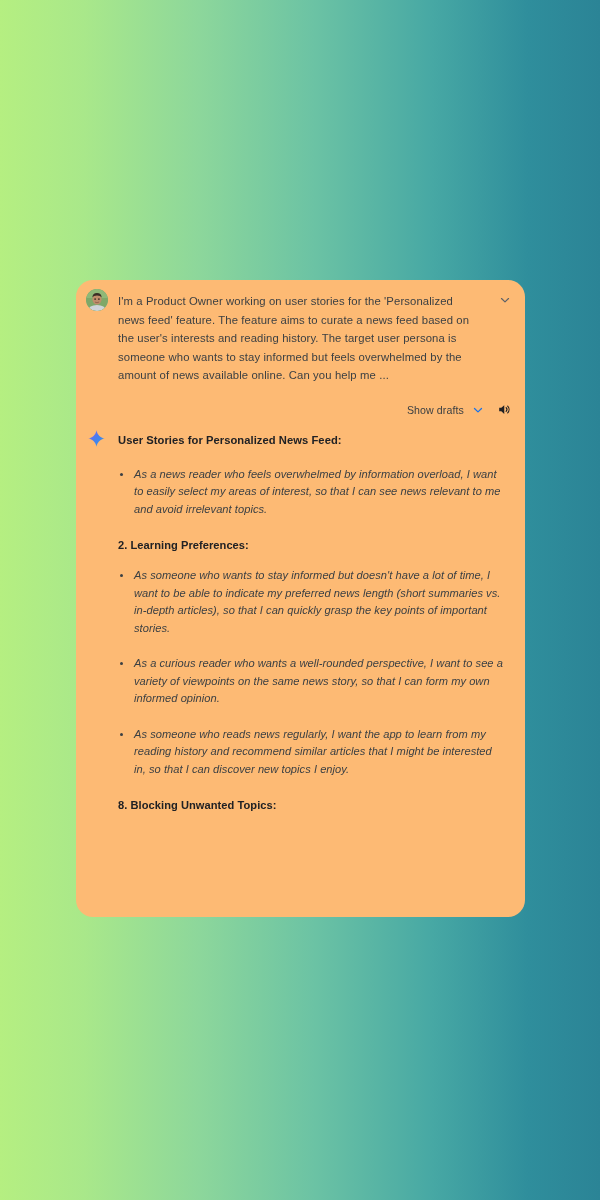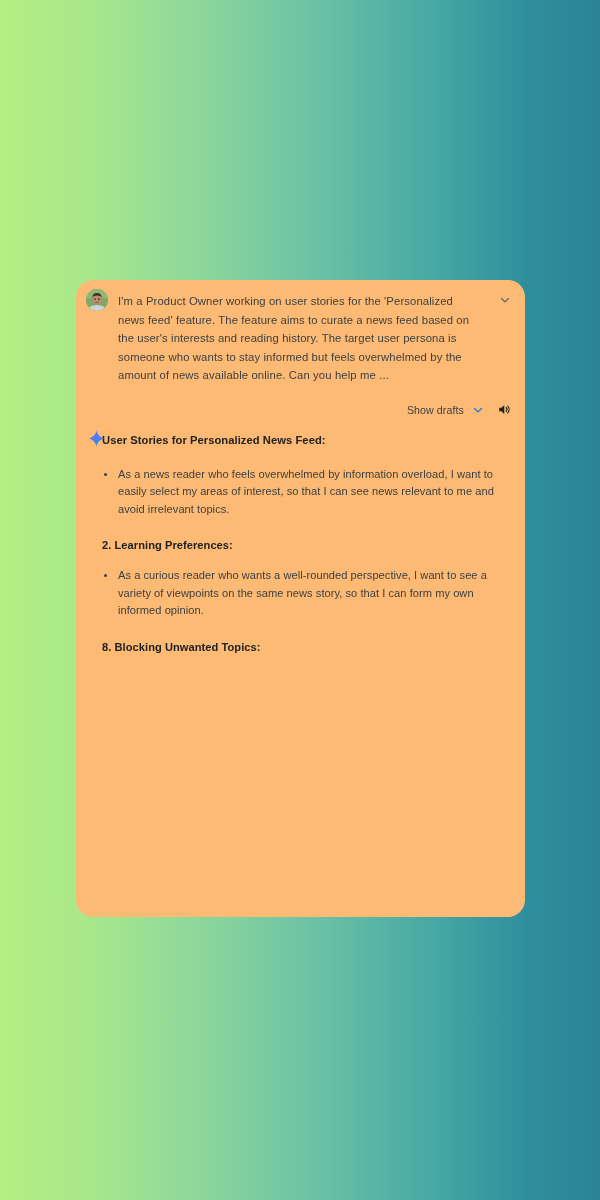--- a/index.html
+++ b/index.html
@@ -108,21 +108,21 @@
     justify-content: center;
     width: 18px;
     height: 18px;
     cursor: pointer;
   }
   .speaker-btn svg { display: block; }
 
   
   .response {
     position: relative;
-    padding: 10px 22px 0 26px;
+    padding: 10px 22px 0 42px;
   }
 
   .sparkle {
     position: absolute;
     left: 11px;
     top: 8px;
     width: 19px;
     height: 19px;
   }
   .sparkle svg { display: block; }
@@ -151,20 +151,21 @@
     padding: 0;
   }
   ul.bullets li {
     position: relative;
     padding-left: 16px;
     font-size: 11.1px;
     line-height: 17.5px;
     color: #3c4043;
     letter-spacing: 0.004em;
     margin-bottom: 4px;
+    font-style: italic;
   }
   ul.bullets li::before {
     content: "";
     position: absolute;
     left: 2px;
     top: 7px;
     width: 3.4px;
     height: 3.4px;
     border-radius: 50%;
     background: #3c4043;
@@ -246,29 +247,35 @@
     <div>
 
       <div>
         <ul class="bullets">
           <li>As a news reader who feels overwhelmed by information overload, I want to easily select my areas of interest, so that I can see news relevant to me and avoid irrelevant topics.</li>
         </ul>
       </div>
 
       <div>
         <div class="section-heading">2. Learning Preferences:</div>
+        <ul class="bullets">
+          <li>As someone who wants to stay informed but doesn't have a lot of time, I want to be able to indicate my preferred news length (short summaries vs. in-depth articles), so that I can quickly grasp the key points of important stories.</li>
+        </ul>
       </div>
 
       <div>
         <ul class="bullets">
           <li>As a curious reader who wants a well-rounded perspective, I want to see a variety of viewpoints on the same news story, so that I can form my own informed opinion.</li>
         </ul>
       </div>
 
       <div>
+        <ul class="bullets">
+          <li>As someone who reads news regularly, I want the app to learn from my reading history and recommend similar articles that I might be interested in, so that I can discover new topics I enjoy.</li>
+        </ul>
       </div>
 
       <div>
         <div class="section-heading">8. Blocking Unwanted Topics:</div>
 
       </div>
 
     </div>
   </div>
 </div>

